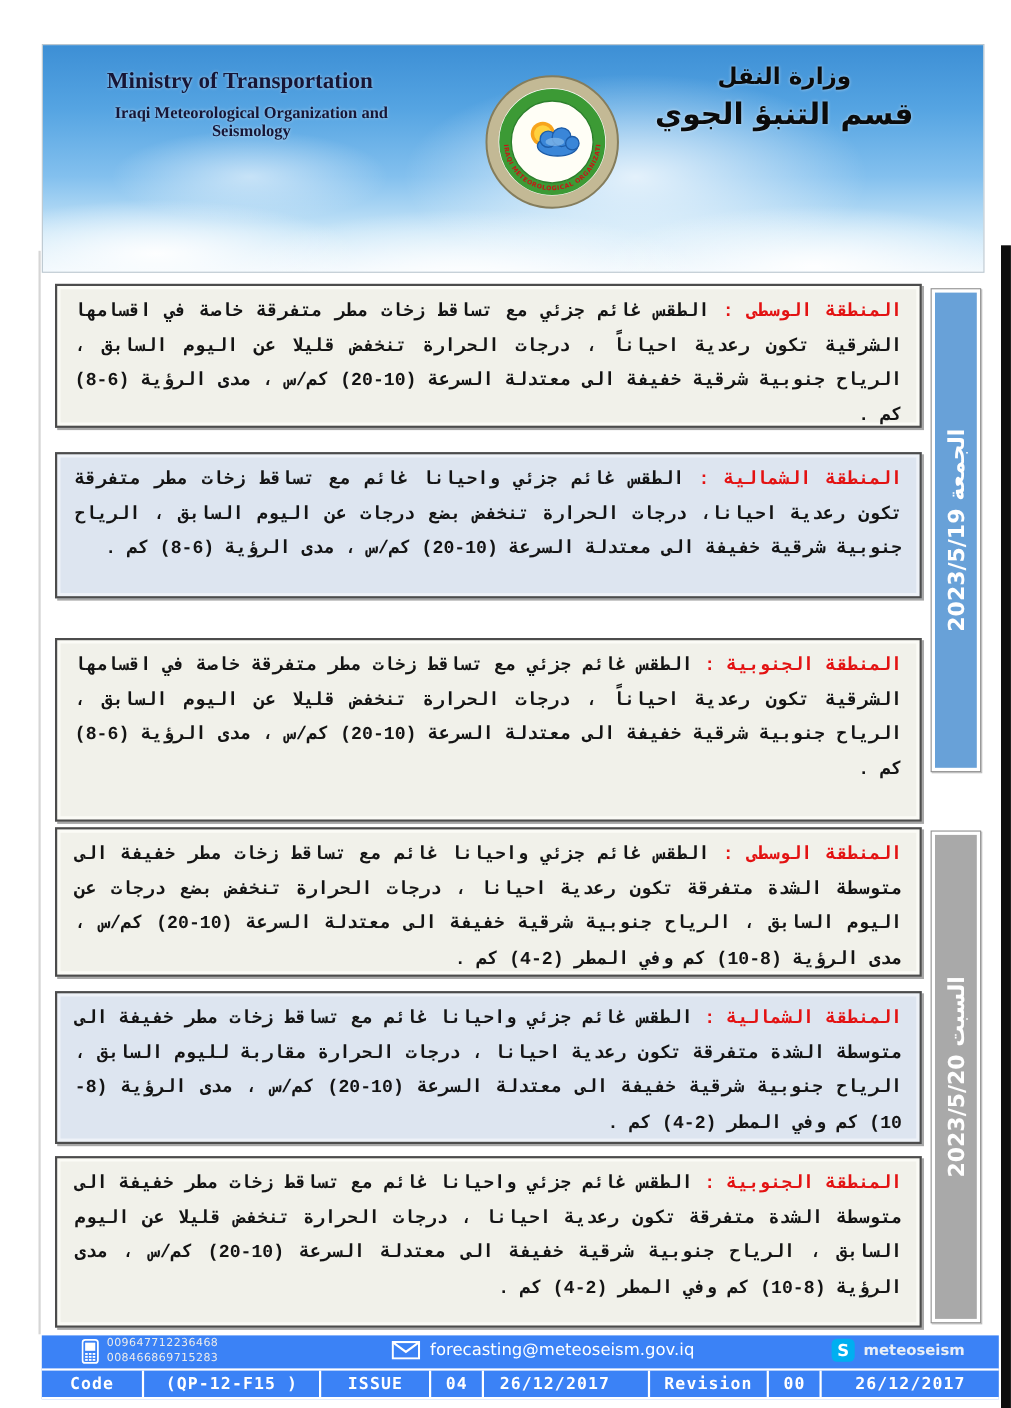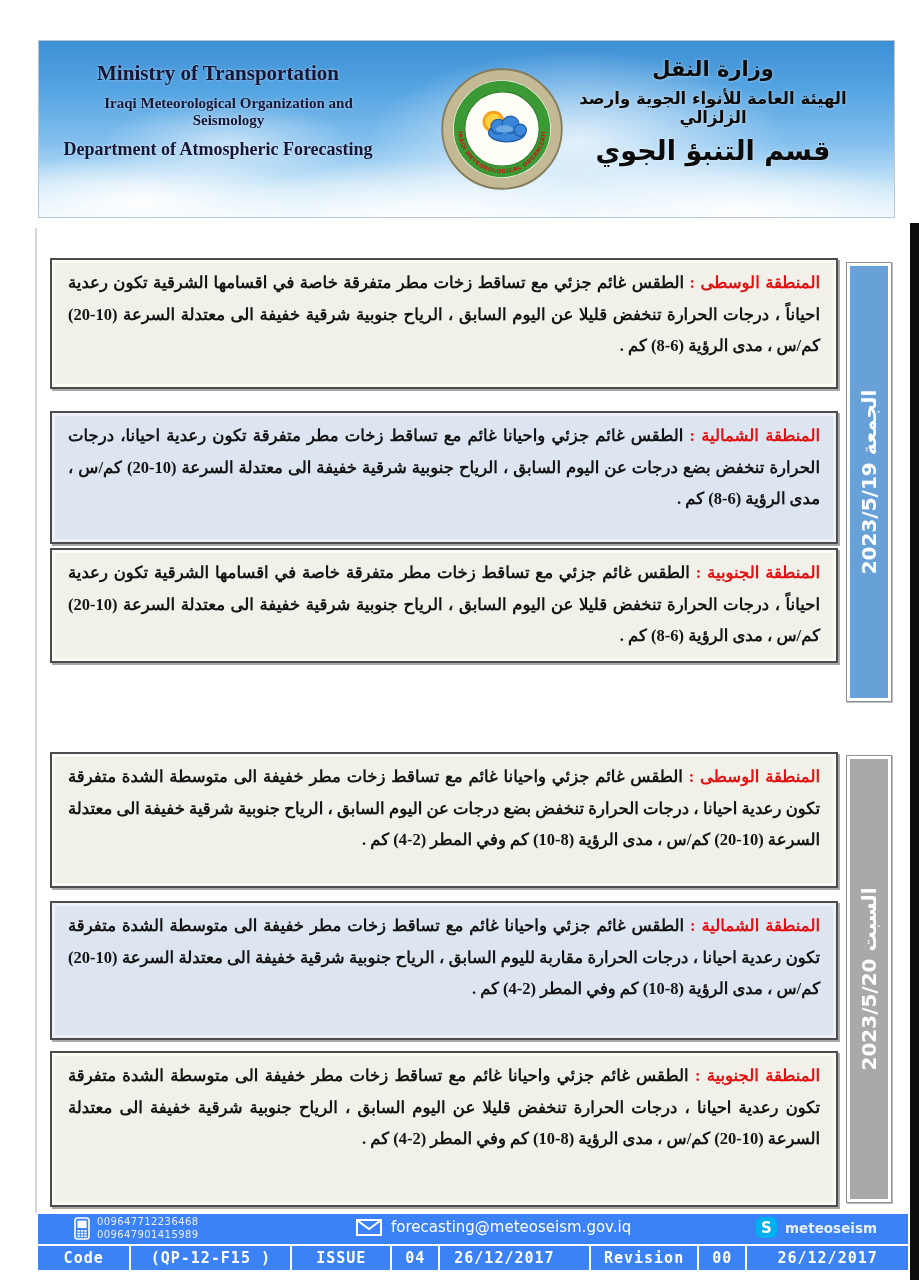--- a/index.html
+++ b/index.html
@@ -5,21 +5,21 @@
   * { box-sizing: border-box; margin: 0; padding: 0; }
   body { background: #ffffff; width: 919px; height: 1280px; font-family: "DejaVu Sans", sans-serif; }
   .page { position: relative; width: 919px; height: 1280px; background: #ffffff; overflow: hidden; }
 
   
   .scan-edge-right { position: absolute; right: 0; top: 223px; width: 9px; height: 1057px; background: #0d0d0d; }
   .scan-line-left { position: absolute; left: 35px; top: 228px; width: 2px; height: 985px; background: #d6d6d6; }
 
   
   .header {
-    position: absolute; left: 38px; top: 40px; width: 857px; height: 178px;
+    position: absolute; left: 38px; top: 40px; width: 857px; height: 208px;
     border: 1px solid #b9c6cf;
     background:
       radial-gradient(ellipse 260px 70px at 12% 92%, rgba(255,255,255,.95), rgba(255,255,255,0) 70%),
       radial-gradient(ellipse 300px 90px at 45% 104%, rgba(255,255,255,.97), rgba(255,255,255,0) 72%),
       radial-gradient(ellipse 280px 80px at 82% 98%, rgba(255,255,255,.93), rgba(255,255,255,0) 70%),
       radial-gradient(ellipse 340px 150px at 63% 58%, rgba(255,255,255,.78), rgba(255,255,255,0) 62%),
       radial-gradient(ellipse 180px 60px at 22% 58%, rgba(255,255,255,.55), rgba(255,255,255,0) 70%),
       linear-gradient(180deg, #3d8fd5 0%, #55a4e2 28%, #83c0ee 58%, #c9e6f8 83%, #eef7fd 100%);
   }
   .hdr-en { position: absolute; left: 14px; top: 20px; width: 330px; text-align: center;
@@ -39,21 +39,21 @@
     position: absolute; left: 50px; width: 788px;
     background: #f1f1ea;
     border: 2px solid #4c4c4c;
     box-shadow: inset 0 0 0 3px #fbfbf6, 2px 2px 0 #a8a8a8;
     padding: 7px 16px 0 16px;
   }
   .card.blue { background: #dde5f0; box-shadow: inset 0 0 0 3px #eef2f8, 2px 2px 0 #a8a8a8; }
   .card p {
     direction: rtl; text-align: justify;
     font-weight: bold; font-size: 16.5px; line-height: 1.92; color: #141414;
-    font-family: Liberation Serif, serif;
+    font-family: Liberation Mono, monospace;
   }
   .region-label { color: #e31212; }
 
   
   .day-bar { position: absolute; left: 846px; width: 46px; background: #ffffff;
     border: 1px solid #8f8f8f; padding: 3px; box-shadow: 1px 1px 0 #bdbdbd; }
   .day-bar .fill { position: relative; width: 100%; height: 100%; }
   .day-bar .fill.friday { background: #68a1d8; }
   .day-bar .fill.saturday { background: #a9a9a9; }
   .bar-text {
@@ -85,21 +85,20 @@
 </style>
 </head>
 <body>
 
 <div class="page">
 
   <div class="header">
     <div class="hdr-en">
       <div class="l1">Ministry of Transportation</div>
       <div class="l2">Iraqi Meteorological Organization and Seismology</div>
-      <div class="l3">Department of Atmospheric Forecasting</div>
     </div>
 
     <div class="hdr-logo">
       <svg viewBox="0 0 100 100" width="122" height="122">
         <defs>
           <path id="arcBottom" d="M 14,50 A 36,36 0 0,0 86,50"></path>
           <path id="arcTop" d="M 16,50 A 34,34 0 0,1 84,50"></path>
         </defs>
         <circle cx="50" cy="50" r="49" fill="#c3b995" stroke="#857d5c" stroke-width="1.5"></circle>
         <circle cx="50" cy="50" r="40" fill="#ffffff"></circle>
@@ -117,32 +116,31 @@
           <circle cx="47" cy="48" r="6"></circle>
           <circle cx="57" cy="46.5" r="7"></circle>
           <circle cx="65" cy="51" r="5"></circle>
         </g>
         <ellipse cx="52" cy="50" rx="7" ry="3" fill="#7db4e8" opacity=".8"></ellipse>
       </svg>
     </div>
 
     <div class="hdr-ar">
       <div class="l1">وزارة النقل</div>
-      <div class="l2">الهيئة العامة للأنواء الجوية وارصد الزلزالي</div>
       <div class="l3">قسم التنبؤ الجوي</div>
     </div>
   </div>
 
   <div class="card" style="top:258px; height:131px;">
     <p><span class="region-label">المنطقة الوسطى : </span><span>الطقس غائم جزئي مع تساقط زخات مطر متفرقة خاصة في اقسامها الشرقية تكون رعدية احياناً ، درجات الحرارة تنخفض قليلا عن اليوم السابق ، الرياح جنوبية شرقية خفيفة الى معتدلة السرعة (10-20) كم/س ، مدى الرؤية (6-8) كم .</span></p>
   </div>
   <div class="card blue" style="top:411px; height:133px;">
     <p><span class="region-label">المنطقة الشمالية : </span><span>الطقس غائم جزئي واحيانا غائم مع تساقط زخات مطر متفرقة تكون رعدية احيانا، درجات الحرارة تنخفض بضع درجات عن اليوم السابق ، الرياح جنوبية شرقية خفيفة الى معتدلة السرعة (10-20) كم/س ، مدى الرؤية (6-8) كم .</span></p>
   </div>
-  <div class="card" style="top:548px; height:115px;">
+  <div class="card" style="top:580px; height:167px;">
     <p><span class="region-label">المنطقة الجنوبية : </span><span>الطقس غائم جزئي مع تساقط زخات مطر متفرقة خاصة في اقسامها الشرقية تكون رعدية احياناً ، درجات الحرارة تنخفض قليلا عن اليوم السابق ، الرياح جنوبية شرقية خفيفة الى معتدلة السرعة (10-20) كم/س ، مدى الرؤية (6-8) كم .</span></p>
   </div>
   <div class="day-bar" style="top:262px; height:440px;">
     <div class="fill friday">
       <span class="bar-text">الجمعة 2023/5/19</span>
     </div>
   </div>
 
   <div class="card" style="top:752px; height:136px;">
     <p><span class="region-label">المنطقة الوسطى : </span><span>الطقس غائم جزئي واحيانا غائم مع تساقط زخات مطر خفيفة الى متوسطة الشدة متفرقة تكون رعدية احيانا ، درجات الحرارة تنخفض بضع درجات عن اليوم السابق ، الرياح جنوبية شرقية خفيفة الى معتدلة السرعة (10-20) كم/س ، مدى الرؤية (8-10) كم وفي المطر (2-4) كم .</span></p>
@@ -172,21 +170,21 @@
             <rect x="3.4" y="15.7" width="2.4" height="1.7"></rect>
               <rect x="6.8" y="15.7" width="2.4" height="1.7"></rect>
               <rect x="10.2" y="15.7" width="2.4" height="1.7"></rect>
             <rect x="3.4" y="18.4" width="2.4" height="1.7"></rect>
               <rect x="6.8" y="18.4" width="2.4" height="1.7"></rect>
               <rect x="10.2" y="18.4" width="2.4" height="1.7"></rect>
           </g>
         </svg>
         <div class="phone-nums">
           <div>009647712236468</div>
-          <div>009647901415989</div>
+          <div>008466869715283</div>
         </div>
       </div>
       <div class="email-group">
         <svg width="26" height="17" viewBox="0 0 26 17">
           <rect x="1" y="1" width="24" height="15" fill="none" stroke="#ffffff" stroke-width="2"></rect>
           <path d="M 1.5,1.5 L 13,10 L 24.5,1.5" fill="none" stroke="#ffffff" stroke-width="2"></path>
         </svg>
         <span>forecasting@meteoseism.gov.iq</span>
       </div>
       <div class="skype-group">

